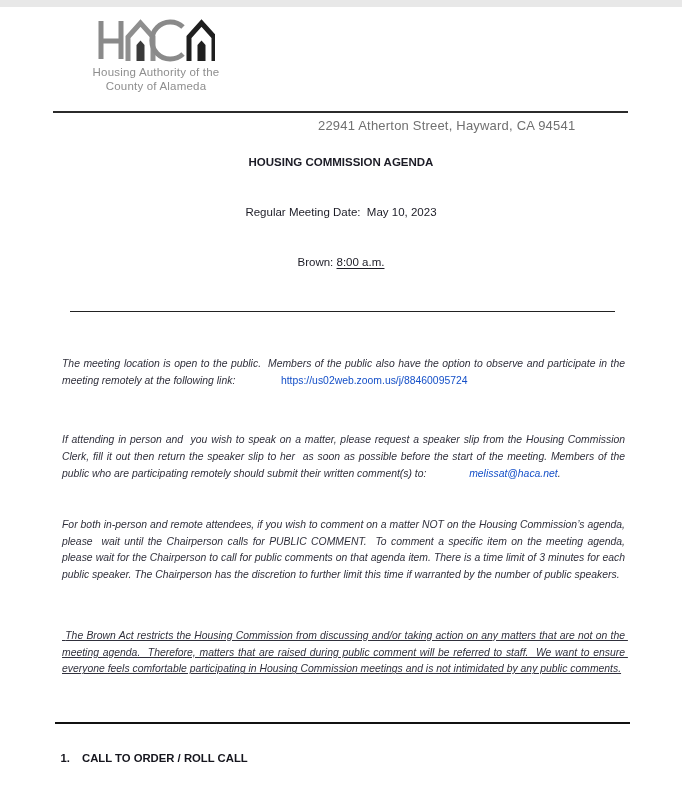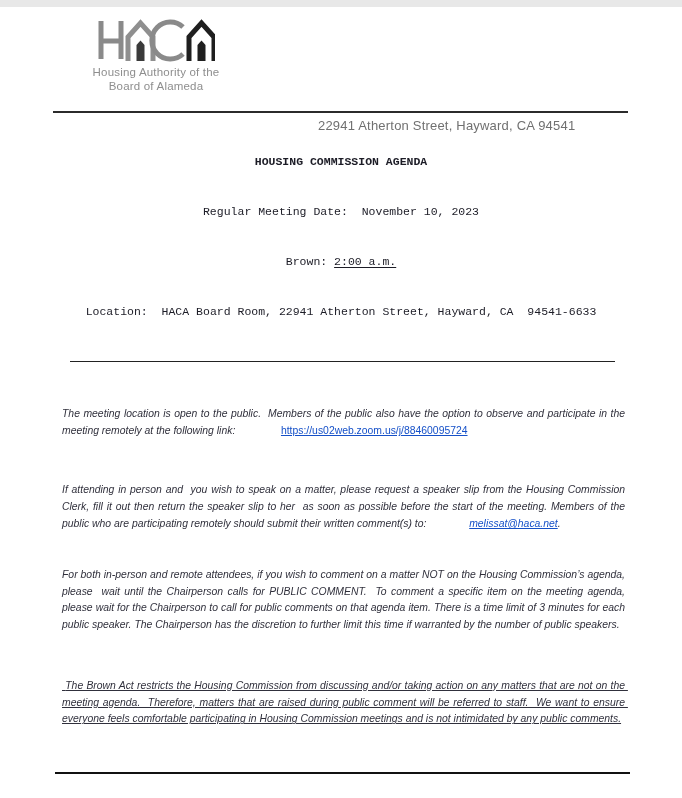--- a/index.html
+++ b/index.html
@@ -29,38 +29,37 @@
     letter-spacing:0.2px; white-space:pre;
   }
   .contact b { color:#4a4a4a; font-weight:bold; }
   .rule-1 { border:0; border-top:2px solid #2b2b2b; margin:0 54px 0 53px; }
 
   
   .title-block {
     margin-top:8px; text-align:center;
     font-size:11.5px; line-height:1.45; color:#1c1c26;
     white-space:pre-wrap;
-    font-family:Liberation Mono, monospace;
   }
   .doc-title { font-weight:bold; }
   .time-value { text-decoration:underline; text-underline-offset:2px; }
   .rule-2 { border:0; border-top:1.5px solid #222; margin:7px 67px 0 70px; }
 
   
   .notice {
     margin:10px 57px 0 62px;
     font-size:10.4px; font-style:italic;
     color:#30303c; line-height:1.62;
     text-align:justify; white-space:pre-wrap;
   }
   .notice p { margin:0; }
   .notice .gap-after { margin-bottom:9px; }
   .notice .gap-before { margin-top:10px;text-decoration:underline; }
   a.doc-link {
-    color:#1550c8; text-decoration:underline; cursor:pointer;
+    color:#1550c8; cursor:pointer;
     font-style:normal;
     padding-left:37px;
   }
   a.doc-link.italic { font-style:italic; }
   .rule-3 { border:0; border-top:2px solid #111; margin:10px 52px 0 55px; }
 
   
   .agenda { margin:26px 0 0 20px; }
   .agenda-row {
     display:grid;
@@ -96,35 +95,34 @@
           <path d="M86 10 A 18.5 18.5 0 1 0 86 37"></path>
         </g>
 
         <g fill="none">
           <path d="M92 44 V20 L104.5 6 L117 20 V44" stroke="#1f1f1f" stroke-width="5"></path>
           <path d="M100.5 44 V28 L104.5 23.5 L108.5 28 V44 Z" fill="#1f1f1f" stroke="none"></path>
         </g>
       </svg>
       <div class="logo-caption">
         <div>Housing Authority of the</div>
-        <div>Board of Alameda</div>
+        <div>County of Alameda</div>
       </div>
     </div>
 
     <div class="contact">
       <div><span>22941 Atherton Street, Hayward, CA 94541</span></div>
     </div>
   </div>
   <hr class="rule-1">
 
   <div class="title-block">
     <div class="doc-title">HOUSING COMMISSION AGENDA</div>
-    <div>Regular Meeting Date:  November 10, 2023</div>
-    <div><span>Brown: </span><span class="time-value">2:00 a.m.</span></div>
-    <div>Location:  HACA Board Room, 22941 Atherton Street, Hayward, CA  94541-6633</div>
+    <div>Regular Meeting Date:  May 10, 2023</div>
+    <div><span>Brown: </span><span class="time-value">8:00 a.m.</span></div>
   </div>
   <hr class="rule-2">
 
   <div class="notice">
     <p class="gap-after"><span>The meeting location is open to the public.  Members of the public also have the option to observe and participate in the meeting remotely at the following link:   </span><a class="doc-link">https://us02web.zoom.us/j/88460095724</a></p>
     <p><span>If attending in person and  you wish to speak on a matter, please request a speaker slip from the Housing Commission Clerk, fill it out then return the speaker slip to her  as soon as possible before the start of the meeting. Members of the public who are participating remotely should submit their written comment(s) to:  </span><a class="doc-link italic">melissat@haca.net</a><span>.</span></p>
     <p>For both in-person and remote attendees, if you wish to comment on a matter NOT on the Housing Commission’s agenda, please  wait until the Chairperson calls for PUBLIC COMMENT.  To comment a specific item on the meeting agenda, please wait for the Chairperson to call for public comments on that agenda item. There is a time limit of 3 minutes for each public speaker. The Chairperson has the discretion to further limit this time if warranted by the number of public speakers.</p>
     <p class="gap-before"> The Brown Act restricts the Housing Commission from discussing and/or taking action on any matters that are not on the meeting agenda.  Therefore, matters that are raised during public comment will be referred to staff.  We want to ensure everyone feels comfortable participating in Housing Commission meetings and is not intimidated by any public comments.</p>
   </div>
   <hr class="rule-3">

